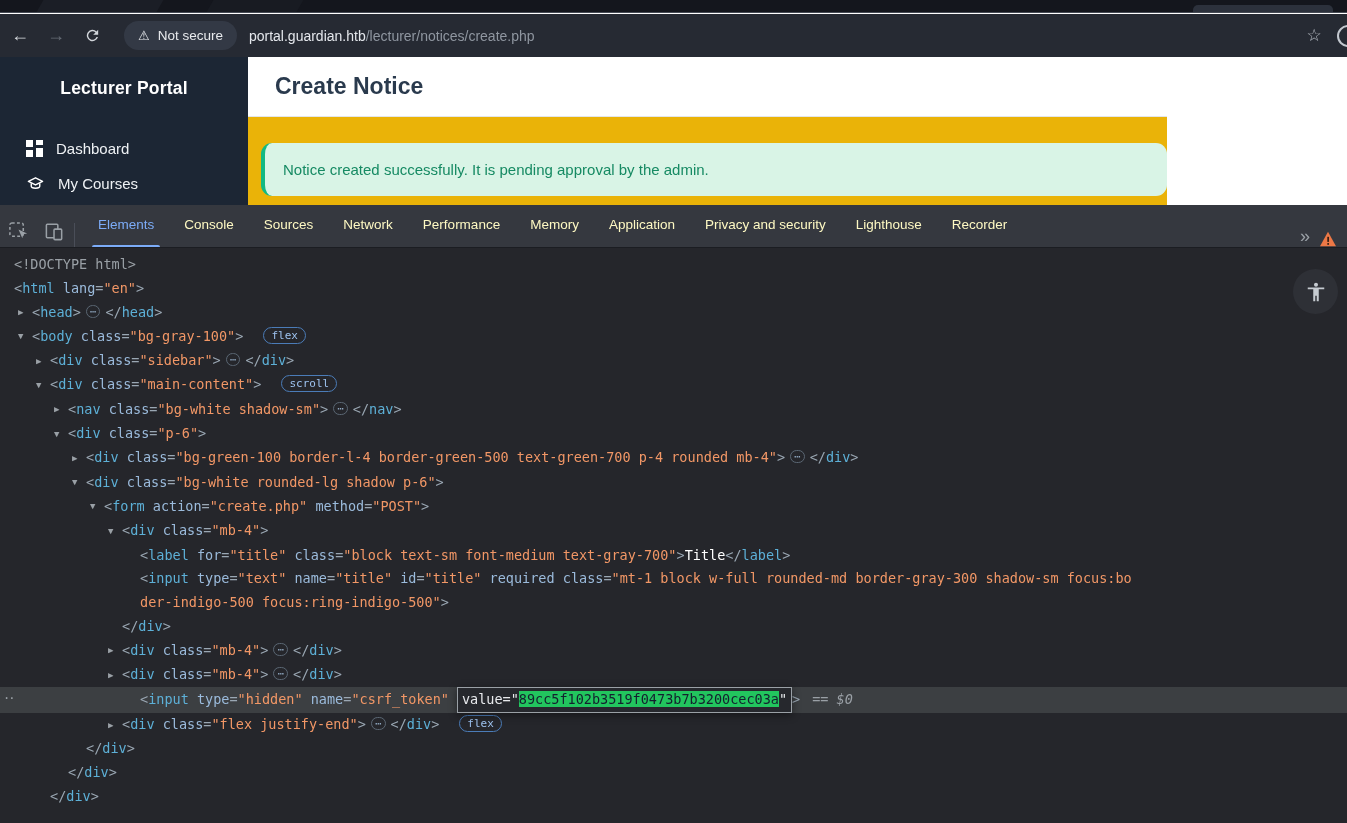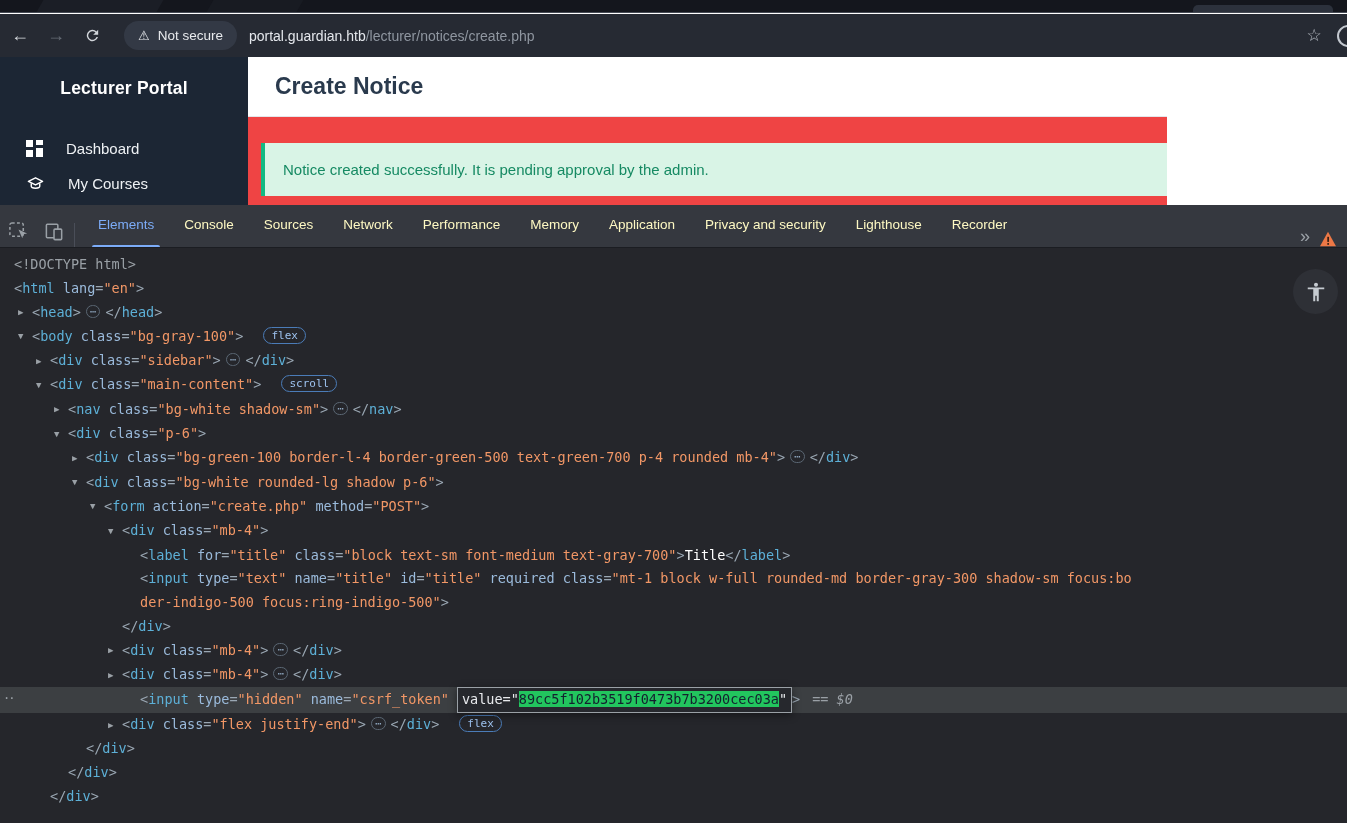--- a/index.html
+++ b/index.html
@@ -31,29 +31,29 @@
     justify-content:center; font-size:17px; color:#b9bec6; }
   .edge-icon { width:22px; height:22px; border:2px solid #c3c8cf; border-radius:50%;
     margin-right:-12px; margin-left:8px; flex:none; }
 
   
   .page { position:absolute; top:57px; left:0; width:1347px; height:148px; overflow:hidden; }
   .sidebar { position:absolute; left:0; top:0; width:248px; height:148px; background:#1c2634; }
   .sb-title { padding-top:21px; text-align:center; color:#fff; font-weight:bold;
     font-size:17.5px; letter-spacing:.2px; }
   .sb-nav { margin-top:32px; }
-  .sb-item { display:flex; align-items:center; gap:23px; padding:9px 26px; color:#eef1f4;
+  .sb-item { display:flex; align-items:center; gap:13px; padding:9px 26px; color:#eef1f4;
     font-size:15px; cursor:default; }
   .sb-item svg { flex:none; }
-  .main { position:absolute; left:248px; top:0; width:919px; height:148px; background:#ef4444; }
+  .main { position:absolute; left:248px; top:0; width:919px; height:148px; background:#eab308; }
   .topnav { height:60px; background:#fff; border-bottom:1px solid #e3e6ea; display:flex;
     align-items:center; padding-left:27px; }
   .page-title { font-size:23px; font-weight:bold; color:#2a3a4d; }
   .alert { margin:26px 0 0 13px; background:#d9f4e6; border-left:4px solid #13b983;
-    color:#168a63; font-size:15px; padding:18px 0 18px 18px; }
+    color:#168a63; font-size:15px; padding:18px 0 18px 18px;border-radius:11px; }
 
   
   .devtools { position:absolute; top:205px; left:0; right:0; bottom:0; background:#25262b; }
   .dt-toolbar { height:43px; background:#35383f; border-bottom:1px solid #1b1d22; display:flex;
     align-items:flex-end; }
   .dt-icon-btn { width:36px; height:32px; display:flex; align-items:center; justify-content:center; }
   .dt-sep { width:1px; height:24px; background:#4a4e58; margin:0 8px 0 2px; }
   .dt-tab { padding:0 15px; font-size:13.5px; color:#fef9c3; height:43px; line-height:42px;
     position:relative; white-space:nowrap; }
   .dt-tab.active { color:#7cacf8; }

